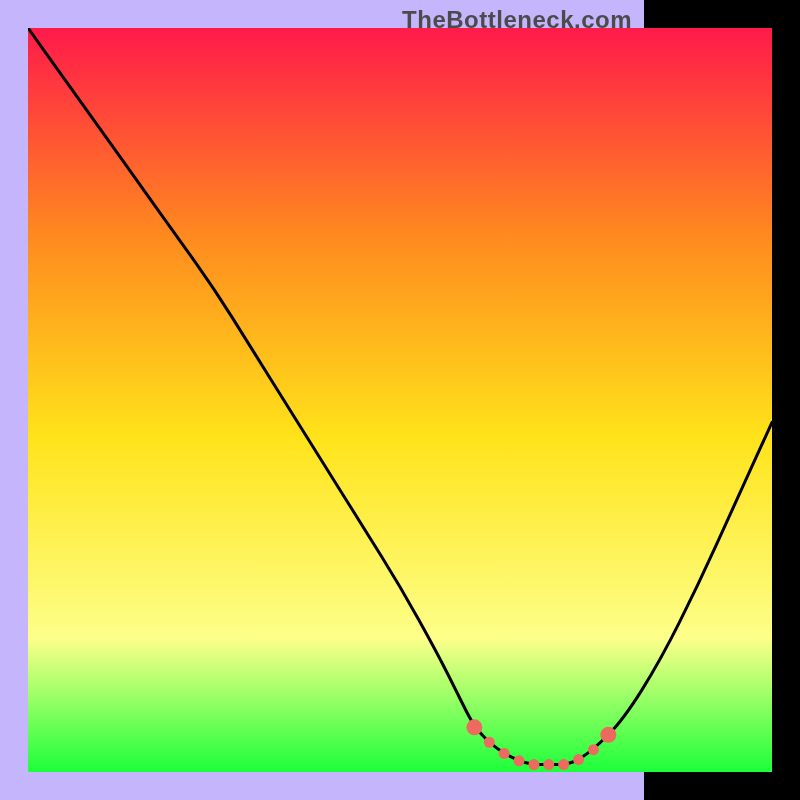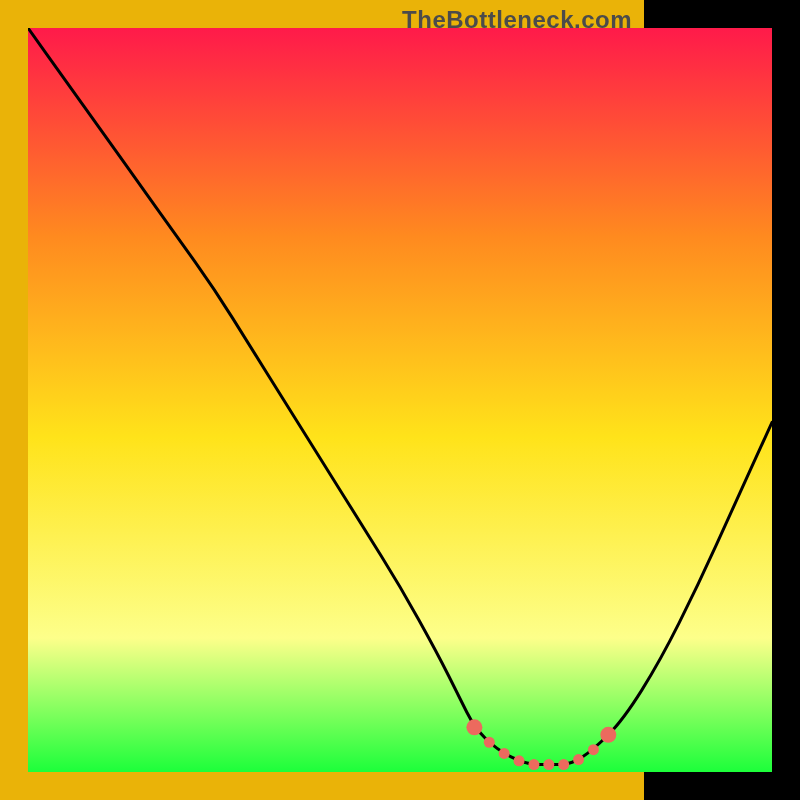--- a/index.html
+++ b/index.html
@@ -1,21 +1,21 @@
 <!DOCTYPE html>
 <html><head>
 <meta charset="utf-8">
 <style>
   * { margin: 0; padding: 0; box-sizing: border-box; }
   html, body { width: 800px; height: 800px; overflow: hidden; background: #000; }
   .frame {
     position: relative;
     width: 644px;
     height: 800px;
-    background: #eab308;
+    background: #c4b5fd;
   }
   .watermark {
     position: absolute;
     top: 6px;
     right: 12px;
     font-family: Arial, Helvetica, sans-serif;
     font-size: 24px;
     font-weight: bold;
     color: #4b4b4b;
     letter-spacing: 0.5px;

